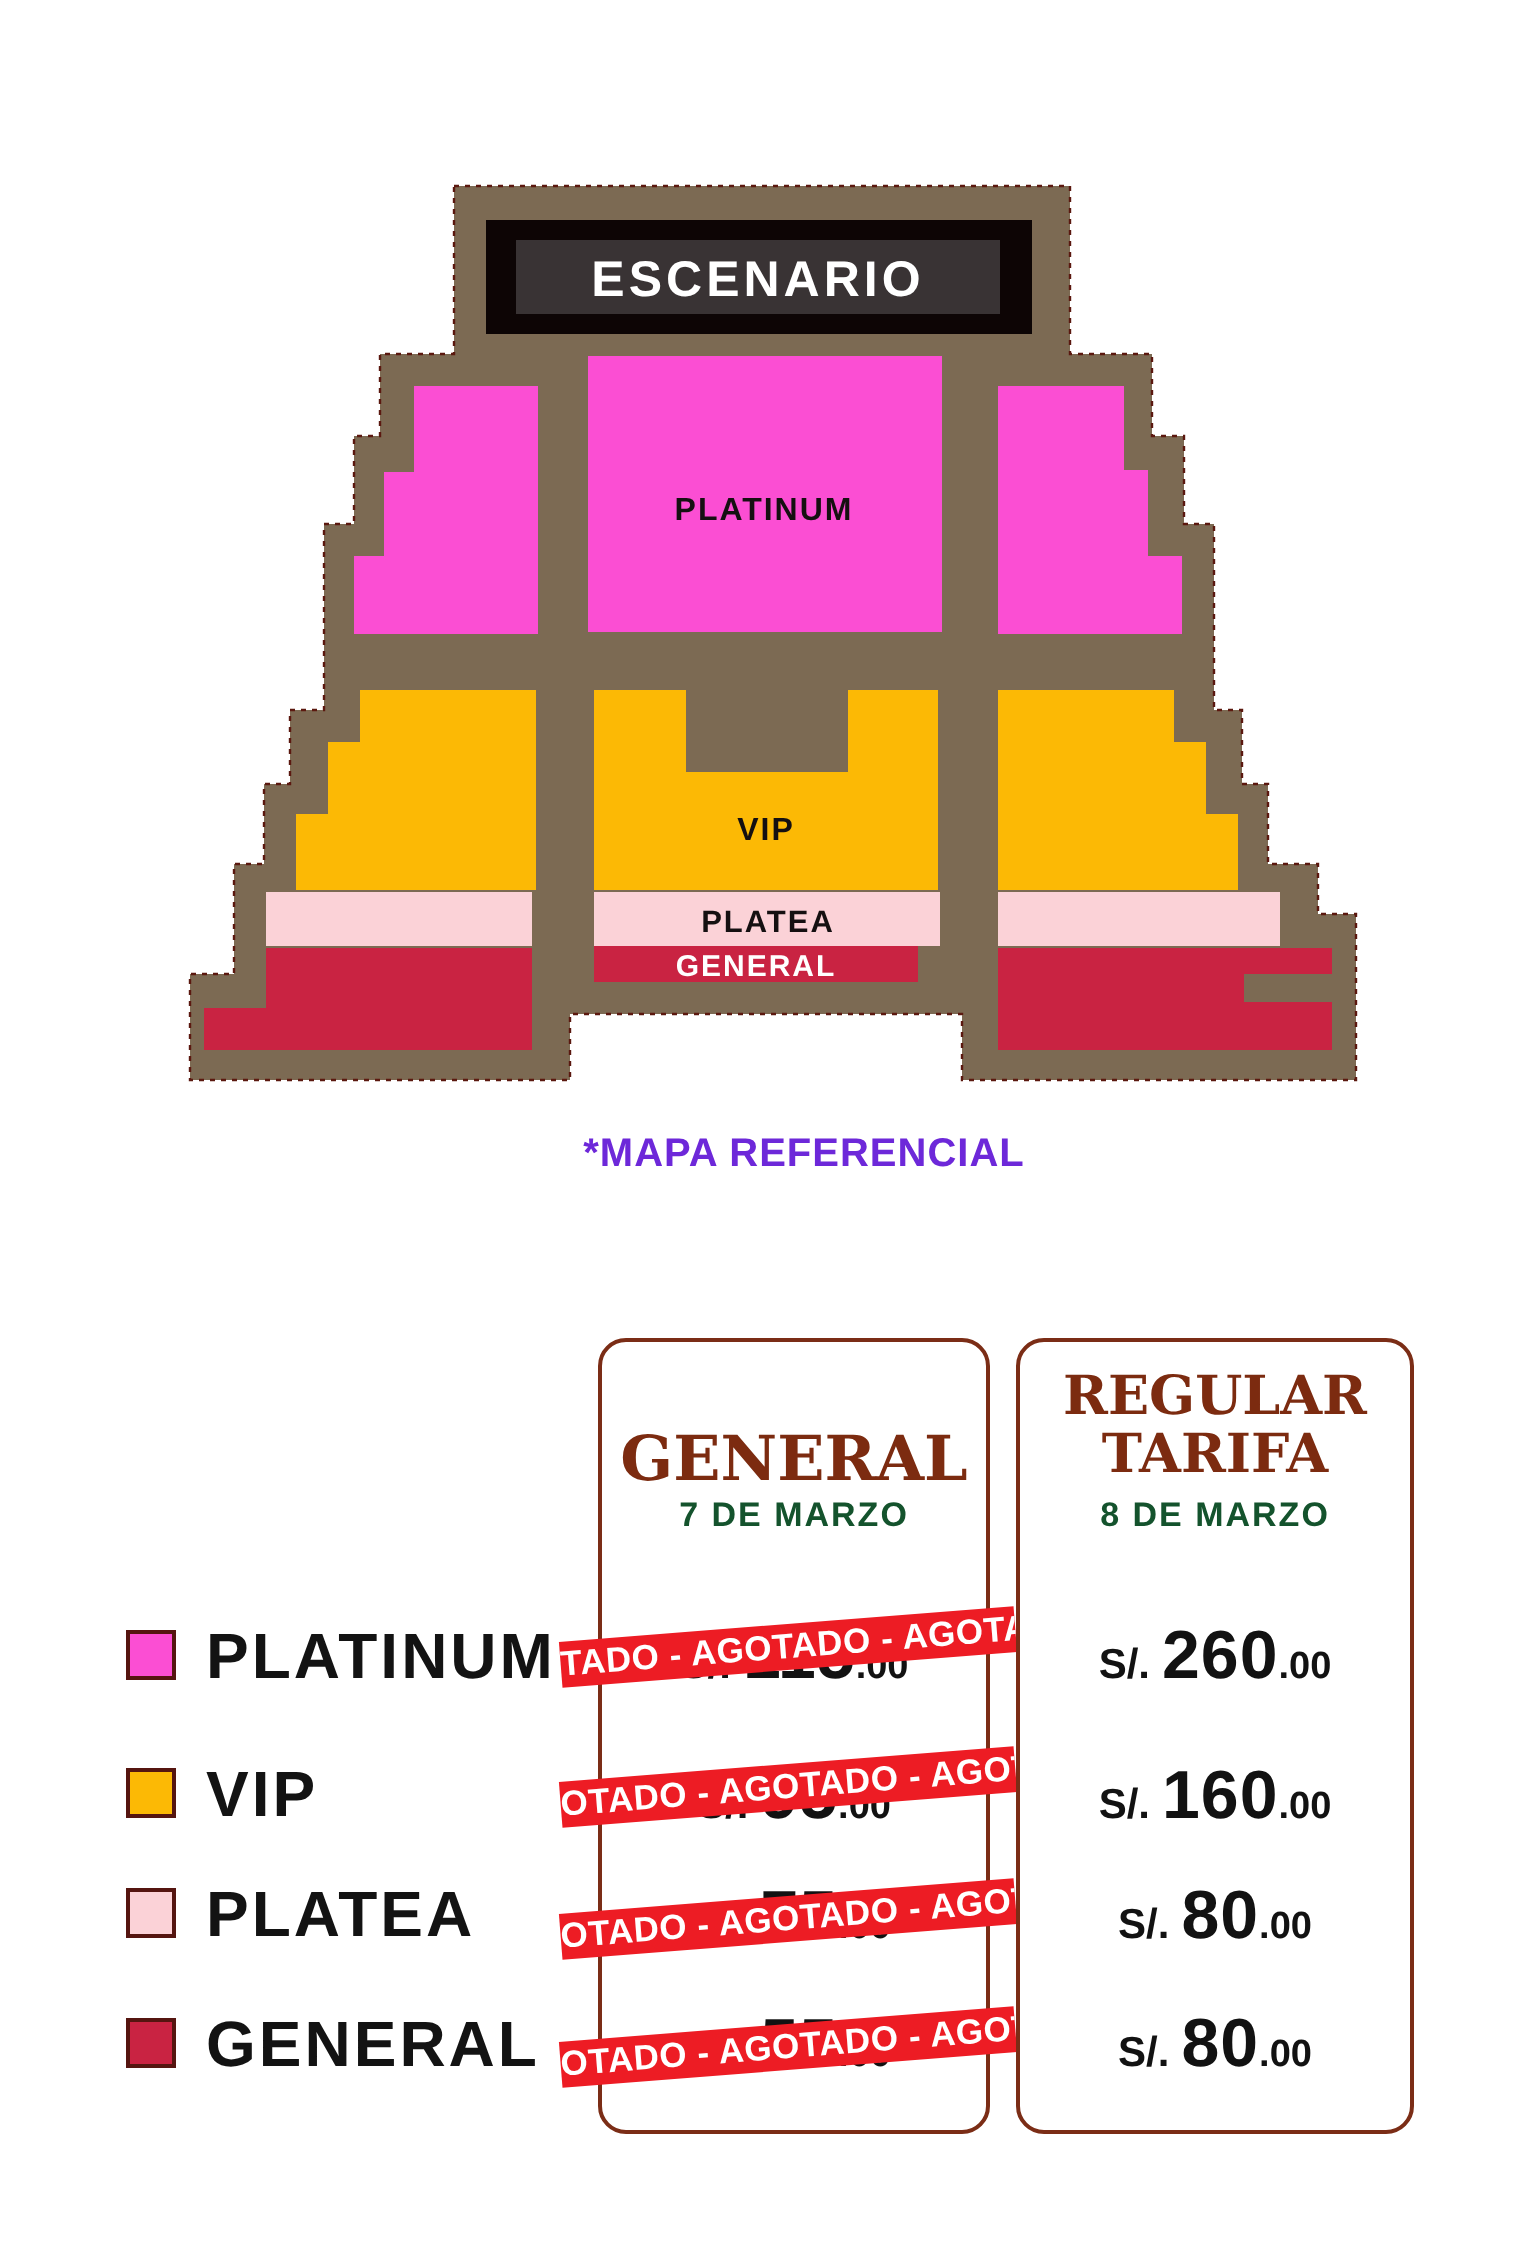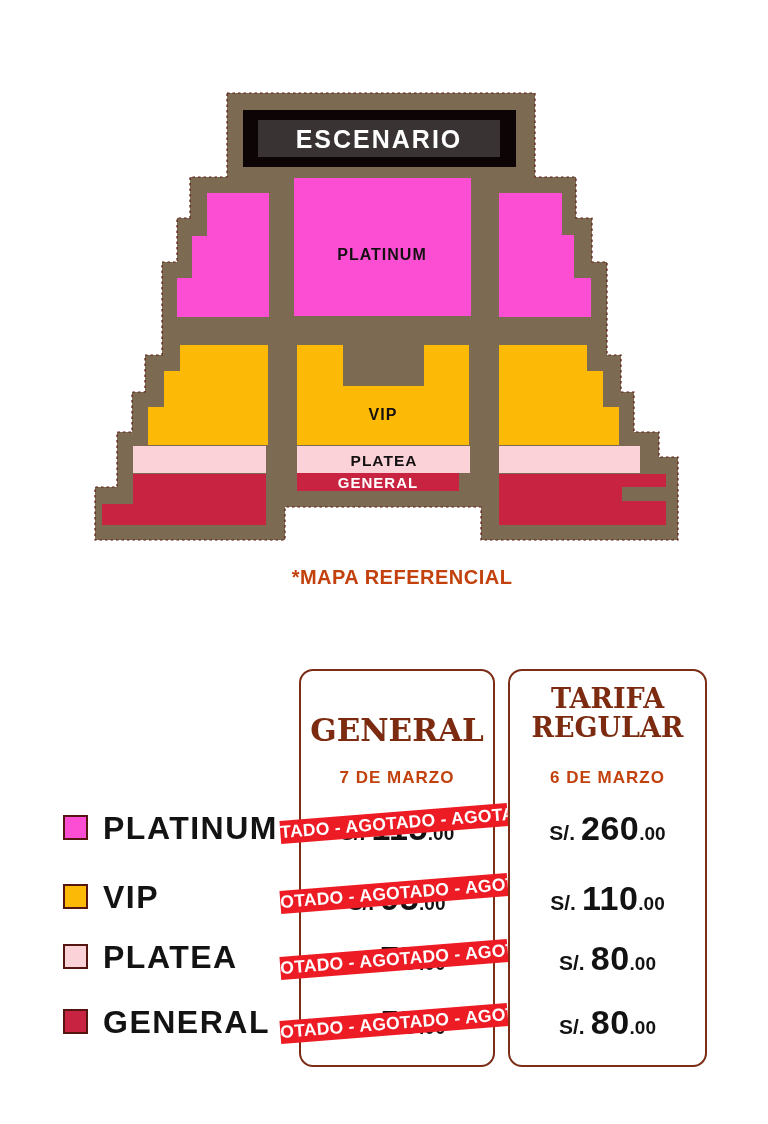--- a/index.html
+++ b/index.html
@@ -16,42 +16,42 @@
   .sec-platea{fill:#fbd2d7;}
   .sec-general{fill:#c92342;}
   .maplabel{font-family:"Liberation Sans",sans-serif;font-weight:bold;fill:#151011;
             letter-spacing:1px;text-anchor:middle;}
   .maplabel.white{fill:#ffffff;}
   .stage-text{font-family:"Liberation Sans",sans-serif;font-weight:bold;fill:#ffffff;
               font-size:25px;letter-spacing:2px;text-anchor:middle;}
 
   
   .map-note{position:absolute;left:102px;top:566px;width:600px;text-align:center;
-            font-size:20px;font-weight:bold;letter-spacing:.5px;color:#c2410c;}
+            font-size:20px;font-weight:bold;letter-spacing:.5px;color:#6d28d9;}
 
   
   .legend-swatch{position:absolute;left:63px;width:25px;height:25px;border:2px solid #551510;box-sizing:border-box;}
   .sw-platinum{background:#fb4ed3;}
   .sw-vip{background:#fcb905;}
   .sw-platea{background:#fbd2d7;}
   .sw-general{background:#c92342;}
   .legend-label{position:absolute;left:103px;height:44px;line-height:44px;
                 font-size:32px;font-weight:bold;letter-spacing:1.5px;color:#131313;white-space:nowrap;}
 
   
   .card{position:absolute;top:669px;height:398px;border:2px solid #7b2d16;border-radius:14px;
         box-sizing:border-box;background:transparent;}
   #card-preventa{left:299px;width:196px;}
   #card-regular{left:508px;width:199px;}
   .card-title{position:absolute;left:0;width:100%;text-align:center;
               font-family:"DejaVu Serif",serif;font-weight:bold;color:#7c2b10;}
   #preventa-title{top:712px;font-size:31px;letter-spacing:0px;}
   #regular-title{top:684px;font-size:27px;line-height:29px;}
   .card-date{position:absolute;left:0;width:100%;text-align:center;top:748px;
-             font-size:17px;font-weight:bold;letter-spacing:1px;color:#c2410c;margin-top:20px;}
+             font-size:17px;font-weight:bold;letter-spacing:1px;color:#14532d;}
   #regular-date{top:748px;}
 
   
   .price-row{position:absolute;height:44px;line-height:44px;text-align:center;white-space:nowrap;
              font-weight:bold;color:#121212;}
   .price-row .cur{font-size:21px;margin-right:6px;}
   .price-row .amt{font-size:34px;letter-spacing:.5px;}
   .price-row .cents{font-size:19px;}
 
   
@@ -127,30 +127,30 @@
     <span class="cur">S/.</span><span class="amt">55</span><span class="cents">.00</span>
   </div>
 
   <div class="ribbon" style="top:812px;">TADO - AGOTADO - AGOTA</div>
   <div class="ribbon" style="top:882px;">OTADO - AGOTADO - AGOT</div>
   <div class="ribbon" style="top:948px;">OTADO - AGOTADO - AGOT</div>
   <div class="ribbon" style="top:1012px;">OTADO - AGOTADO - AGOTA</div>
 
   <div class="card" id="card-regular"></div>
   <div class="card-title" id="regular-title" style="left:508px;width:199px;">
+    <div>REGULAR</div>
     <div>TARIFA</div>
-    <div>REGULAR</div>
   </div>
-  <div class="card-date" id="regular-date" style="left:508px;width:199px;">6 DE MARZO</div>
+  <div class="card-date" id="regular-date" style="left:508px;width:199px;">8 DE MARZO</div>
 
   <div class="price-row" style="left:508px;width:199px;top:806px;">
     <span class="cur">S/.</span><span class="amt">260</span><span class="cents">.00</span>
   </div>
   <div class="price-row" style="left:508px;width:199px;top:876px;">
-    <span class="cur">S/.</span><span class="amt">110</span><span class="cents">.00</span>
+    <span class="cur">S/.</span><span class="amt">160</span><span class="cents">.00</span>
   </div>
   <div class="price-row" style="left:508px;width:199px;top:936px;">
     <span class="cur">S/.</span><span class="amt">80</span><span class="cents">.00</span>
   </div>
   <div class="price-row" style="left:508px;width:199px;top:1000px;">
     <span class="cur">S/.</span><span class="amt">80</span><span class="cents">.00</span>
   </div>
 
 </div>
 

